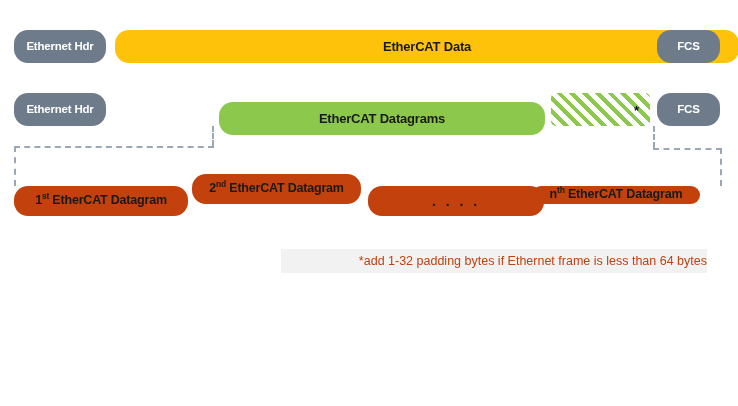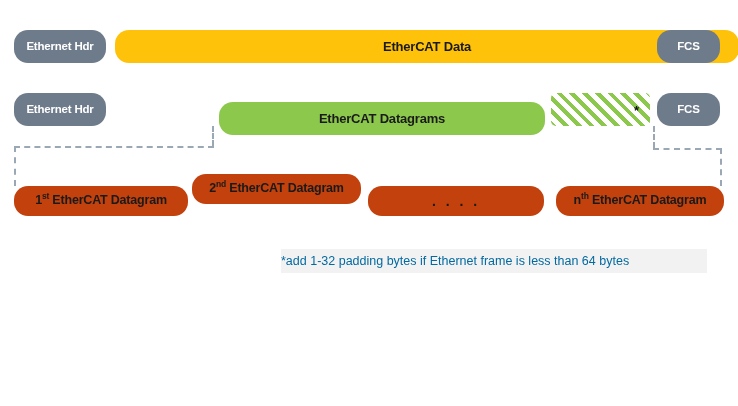--- a/index.html
+++ b/index.html
@@ -106,25 +106,25 @@
   .dash-v {
     position: absolute;
     width: 0;
     border-left: 2px dashed #9aa7b4;
   }
 
   .footnote {
     position: absolute;
     box-sizing: border-box;
     background: #F2F2F2;
-    color: #0369a1;
+    color: #c2410c;
     font-size: 12.5px;
     display: flex;
     align-items: center;
-    justify-content: flex-start;
+    justify-content: flex-end;
     white-space: nowrap;
   }
 </style>
 </head>
 <body>
 
 <div id="diagram">
 
   <div class="block gray" style="left:14px; top:30px; width:92px; height:33px;">
     <span>Ethernet Hdr</span>
@@ -171,21 +171,21 @@
   <div class="block green-small" style="left:192px; top:174px; width:169px; height:30px;">
     <span>
       <span>2</span><sup>nd</sup><span> EtherCAT Datagram</span>
     </span>
   </div>
 
   <div class="block green-small" style="left:368px; top:186px; width:176px; height:30px;">
     <span class="dots">. . . .</span>
   </div>
 
-  <div class="block green-small" style="left:556px; top:186px; width:168px; height:30px;">
+  <div class="block green-small" style="left:532px; top:186px; width:168px; height:18px;">
     <span>
       <span>n</span><sup>th</sup><span> EtherCAT Datagram</span>
     </span>
   </div>
 
   <div class="footnote" style="left:281px; top:249px; width:426px; height:24px;">
     <span>*add 1-32 padding bytes if Ethernet frame is less than 64 bytes</span>
   </div>
 
 </div>

